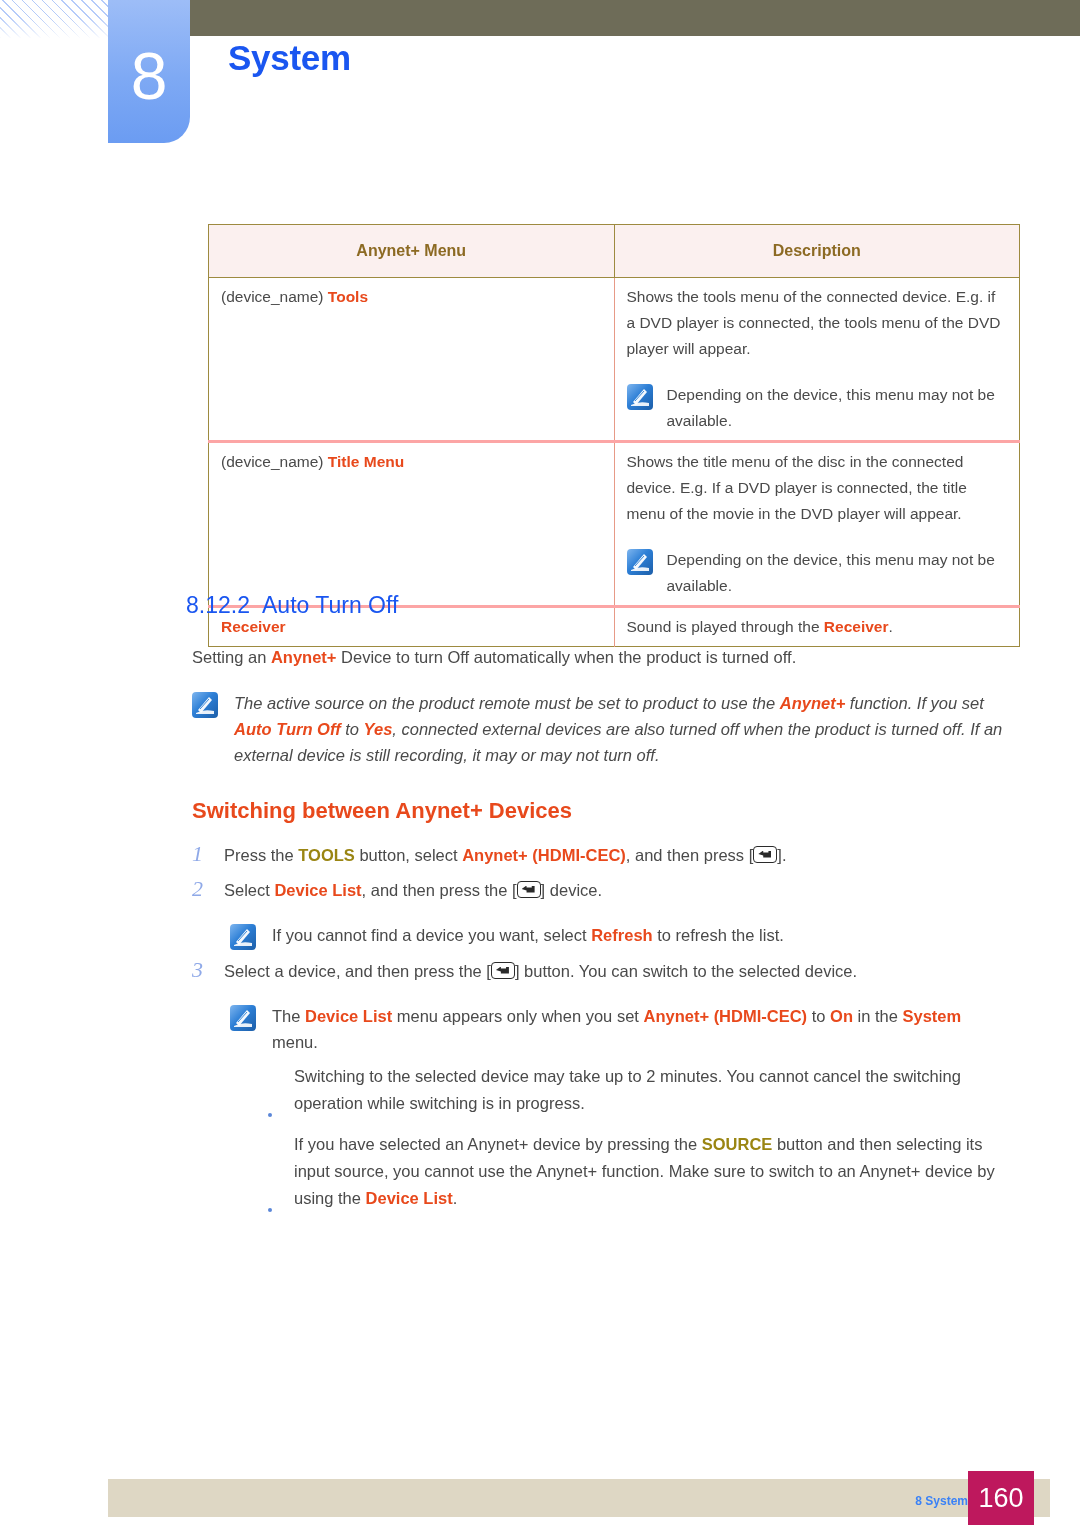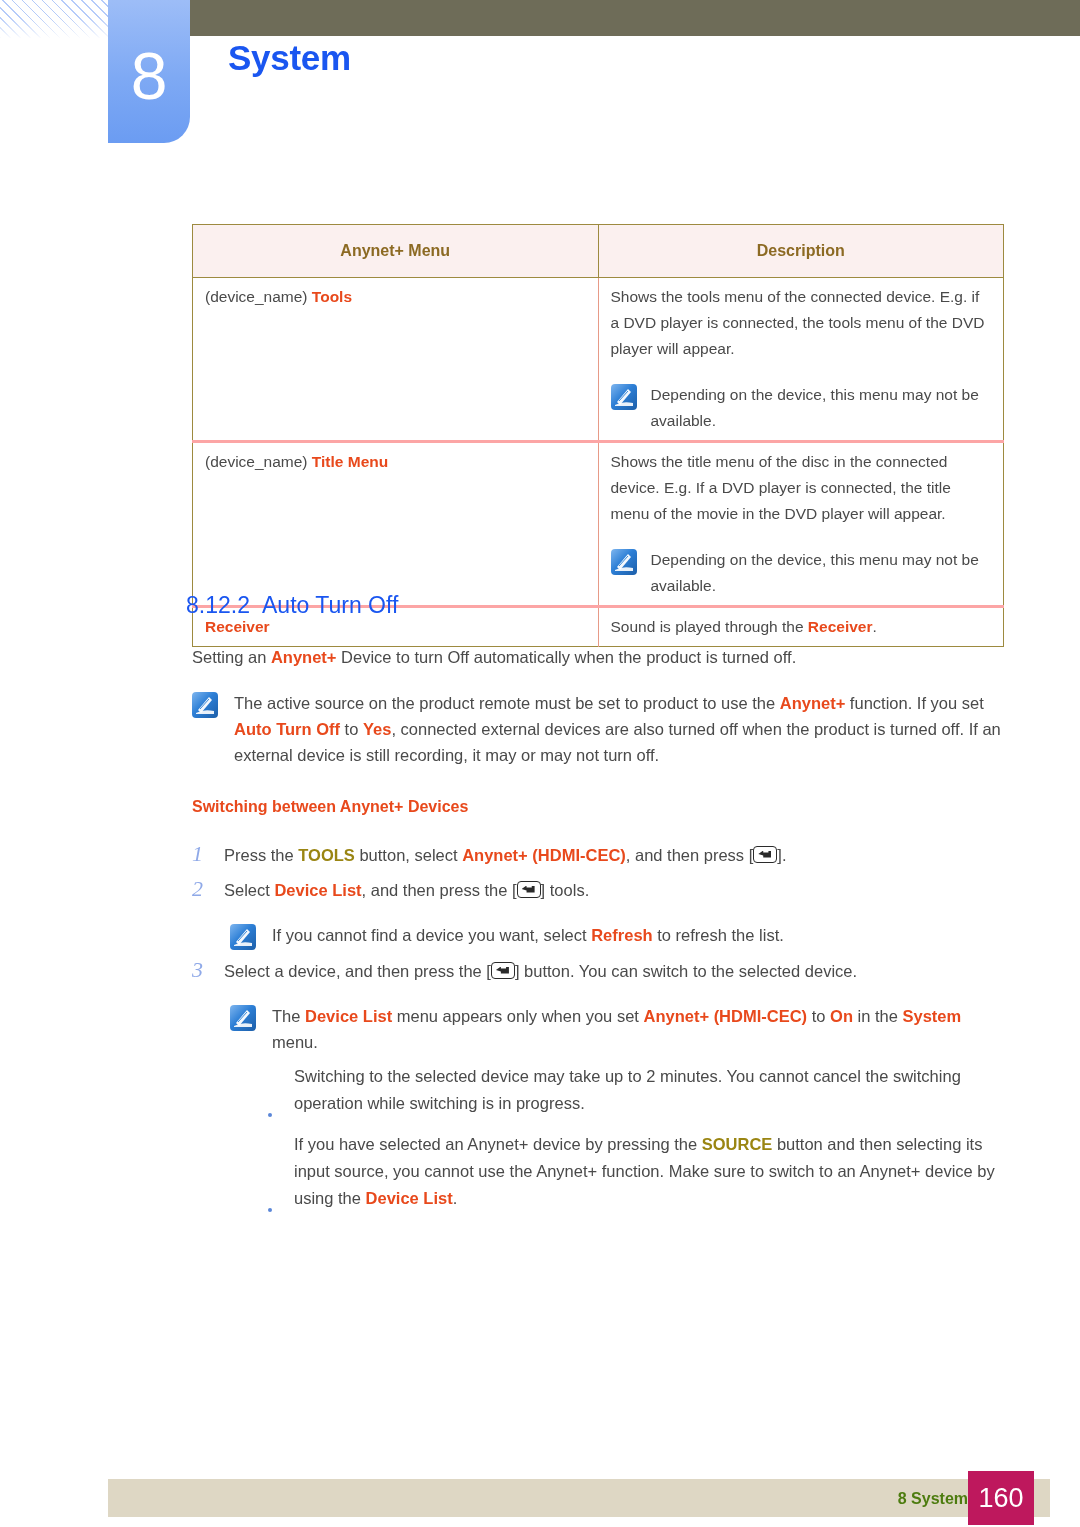--- a/index.html
+++ b/index.html
@@ -63,21 +63,21 @@
     left: 228px; top: 38px;
     font-size: 35px;
     font-weight: bold;
     color: #1a56f0;
     letter-spacing: -0.3px;
   }
 
   
   .tbl {
     position: absolute;
-    left: 192px; top: 224px;
+    left: 208px; top: 224px;
     width: 812px;
     border-collapse: collapse;
     border: 1.5px solid #9d8a3f;
     table-layout: fixed;
   }
   .tbl th, .tbl td {
     vertical-align: top;
     padding: 6px 12px;
     font-size: 15.5px;
     line-height: 26px;
@@ -137,21 +137,21 @@
   .para {
     position: absolute;
     font-size: 16.5px;
     line-height: 26px;
     color: #4a4a4a;
   }
 
   .sub-h {
     position: absolute;
     left: 192px;
-    font-size: 16px;
+    font-size: 22px;
     font-weight: bold;
     color: #e8491c;
   }
 
   
   .note {
     position: absolute;
     display: flex;
     gap: 16px;
     align-items: flex-start;
@@ -233,23 +233,23 @@
   
   .footer-bar {
     position: absolute;
     left: 108px; bottom: 10px;
     width: 942px; height: 38px;
     background: #ded7c4;
   }
   .footer-label {
     position: absolute;
     right: 112px; bottom: 19px;
-    font-size: 16px;
+    font-size: 12px;
     font-weight: bold;
-    color: #4d7c0f;
+    color: #3b82f6;
   }
   .footer-page {
     position: absolute;
     left: 968px; bottom: 2px;
     width: 66px; height: 54px;
     background: #be185d;
     color: #ffffff;
     font-size: 27px;
     display: flex;
     align-items: center;
@@ -324,41 +324,41 @@
 </table>
 
 <div class="sec-h" style="top:592px;">
   <span class="num">8.12.2</span><span>Auto Turn Off</span>
 </div>
 
 <div class="para" style="left:192px; top:644px; width:952px;">
   <span>Setting an </span><span class="hl">Anynet+</span><span> Device to turn Off automatically when the product is turned off.</span>
 </div>
 
-<div class="note" style="left:192px; top:690px; width:812px;">
+<div class="note" style="left:192px; top:690px; width:812px;font-style:italic;">
   <span class="nicon">
     <svg width="26" height="26" viewBox="0 0 26 26">
       <path d="M6 18 L17 5 L20 8 L9 21 Z" fill="#ffffff" opacity="0.95"></path>
       <path d="M4 21 Q11 17 22 19 L22 22 L4 22 Z" fill="#ffffff" opacity="0.9"></path>
       <path d="M8 17 L17 7" stroke="#3a8ad8" stroke-width="1" fill="none"></path>
     </svg>
   </span>
   <span class="txt"><span>The active source on the product remote must be set to product to use the </span><span class="hl">Anynet+</span><span> function. If you set </span><span class="hl">Auto Turn Off</span><span> to </span><span class="hl">Yes</span><span>, connected external devices are also turned off when the product is turned off. If an external device is still recording, it may or may not turn off.</span></span>
 </div>
 
 <div class="sub-h" style="top:798px;">Switching between Anynet+ Devices</div>
 
 <div class="step" style="left:192px; top:842px; width:812px;">
   <span class="n">1</span>
   <span class="t"><span>Press the </span><span class="hl-y">TOOLS</span><span> button, select </span><span class="hl">Anynet+ (HDMI-CEC)</span><span>, and then press [</span><span class="enter"></span><span>].</span></span>
 </div>
 
 <div class="step" style="left:192px; top:877px; width:812px;">
   <span class="n">2</span>
-  <span class="t"><span>Select </span><span class="hl">Device List</span><span>, and then press the [</span><span class="enter"></span><span>] tools.</span></span>
+  <span class="t"><span>Select </span><span class="hl">Device List</span><span>, and then press the [</span><span class="enter"></span><span>] device.</span></span>
 </div>
 
 <div class="note" style="left:230px; top:922px; width:774px;">
   <span class="nicon">
     <svg width="26" height="26" viewBox="0 0 26 26">
       <path d="M6 18 L17 5 L20 8 L9 21 Z" fill="#ffffff" opacity="0.95"></path>
       <path d="M4 21 Q11 17 22 19 L22 22 L4 22 Z" fill="#ffffff" opacity="0.9"></path>
       <path d="M8 17 L17 7" stroke="#3a8ad8" stroke-width="1" fill="none"></path>
     </svg>
   </span>

